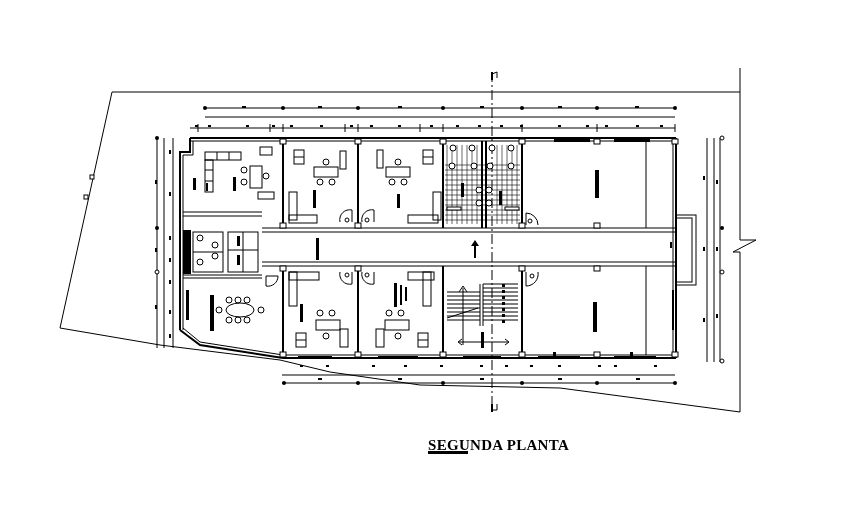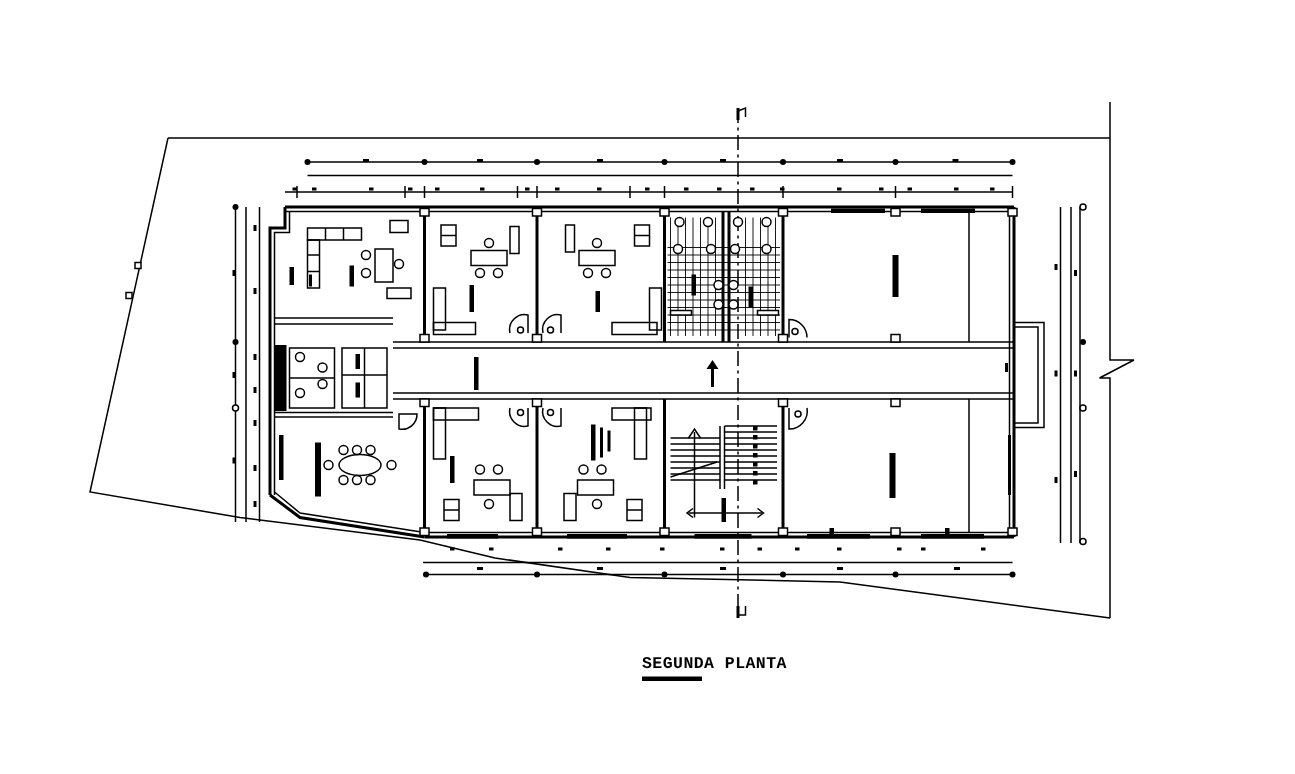--- a/index.html
+++ b/index.html
@@ -1,20 +1,20 @@
 <!DOCTYPE html>
 <html><head>
 <meta charset="utf-8">
 <style>
   html, body { margin: 0; padding: 0; background: #ffffff; }
   body { width: 863px; height: 516px; position: relative; overflow: hidden; font-family: "DejaVu Sans", sans-serif; }
   #canvas { position: absolute; left: 0; top: 0; width: 863px; height: 516px; }
   .title {
     position: absolute; left: 428px; top: 437px;
-    font-family: Liberation Mono, monospace; font-weight: 900; font-size: 11px;
+    font-family: Liberation Serif, serif; font-weight: 900; font-size: 15px;
     letter-spacing: 0.3px; color: #000; white-space: nowrap;
   }
   .title-underline { position: absolute; left: 428px; top: 451px; width: 40px; height: 3px; background: #000; }
   svg .l { stroke: #000; stroke-width: 1; fill: none; }
   svg .t { stroke: #000; stroke-width: 2; fill: none; }
   svg .f { fill: #000; stroke: none; }
   svg .w { fill: #fff; stroke: #000; stroke-width: 1; }
   svg .g { stroke: #000; stroke-width: 0.6; fill: none; }
 </style>
 </head>

